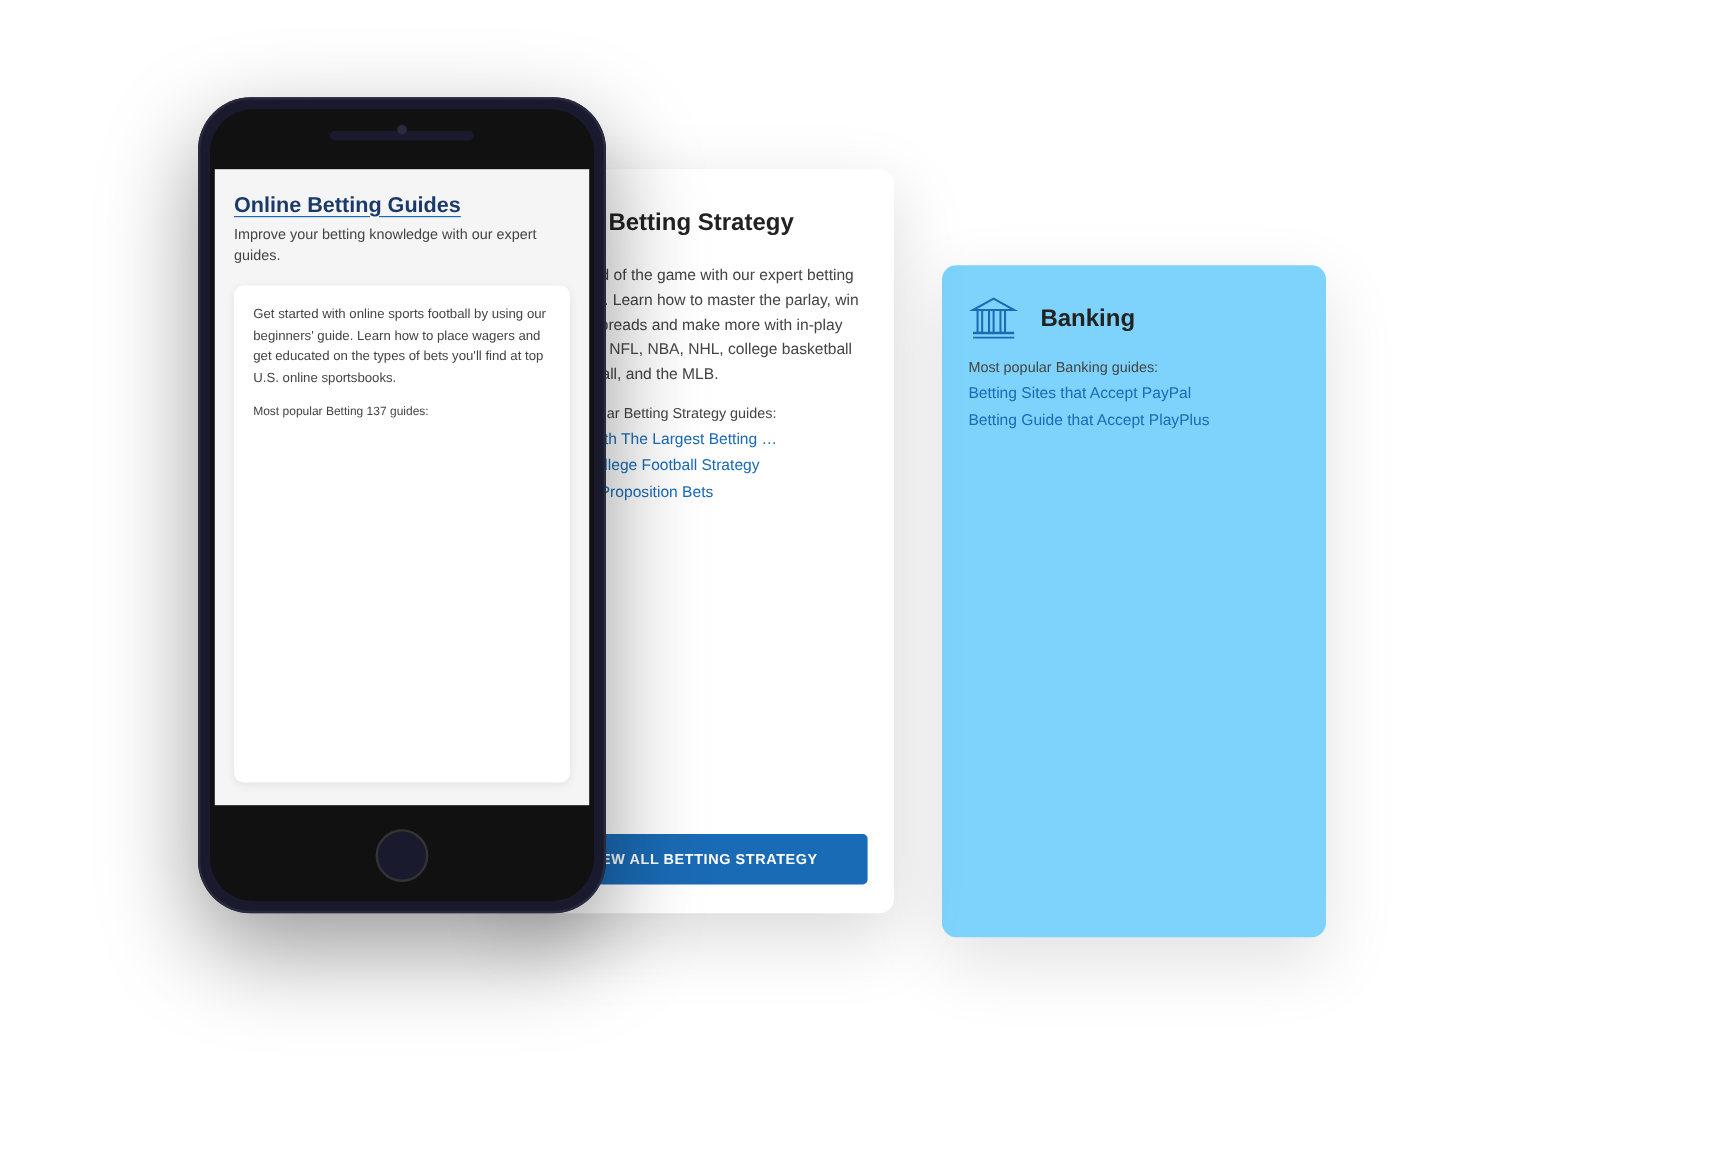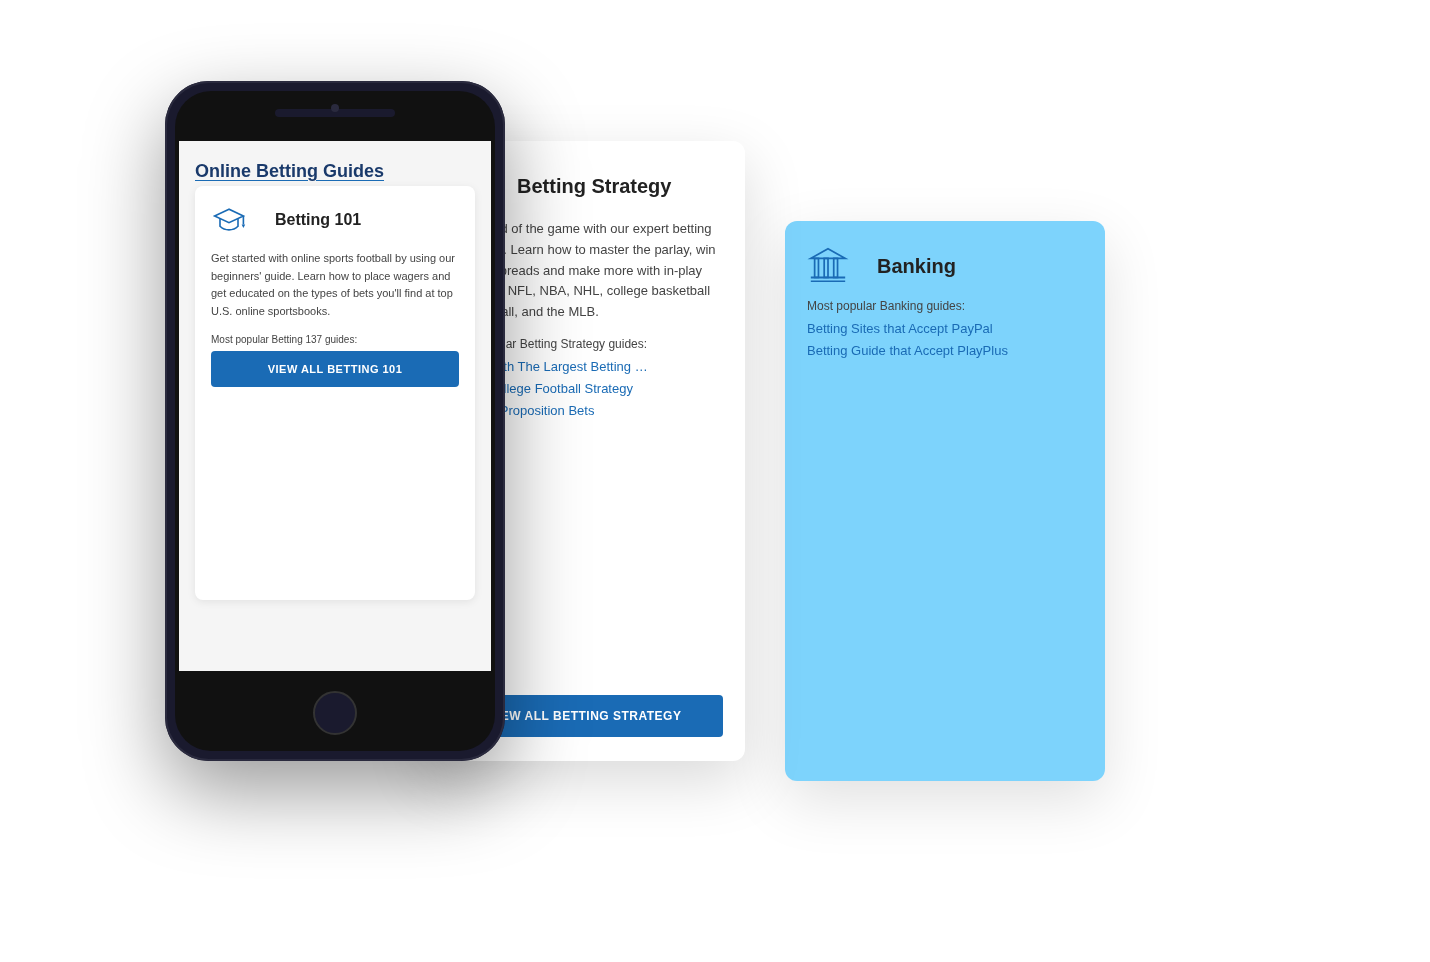--- a/index.html
+++ b/index.html
@@ -120,21 +120,21 @@
       background: white;
       border-radius: 8px;
       padding: 16px;
       box-shadow: 0 2px 8px rgba(0,0,0,0.08);
       height: calc(100% - 80px);
       overflow: hidden;
     }
     .card-header {
       display: flex;
       align-items: center;
-      gap: 28px;
+      gap: 18px;
       margin-bottom: 12px;
     }
     .card-icon {
       width: 36px;
       height: 36px;
       color: #1a6bb5;
       flex-shrink: 0;
     }
     .card-title {
       font-size: 16px;
@@ -201,35 +201,24 @@
 
 <div class="scene">
 
   <div class="phone">
     <div class="phone-inner">
       <div class="phone-notch-bar"></div>
       <div class="phone-camera"></div>
       <div class="phone-screen">
         <div class="screen-content">
           <div class="screen-title">Online Betting Guides</div>
+          <div class="screen-subtitle">Improve your betting knowledge with our expert guides.</div>
           <div class="card-inner">
-            <div class="card-header">
-              <div class="card-icon">
-                <svg viewBox="0 0 40 40" fill="none" xmlns="http://www.w3.org/2000/svg">
-                  <path d="M20 8L4 15.5L20 23L36 15.5L20 8Z" stroke="#1a6bb5" stroke-width="1.8" fill="none"></path>
-                  <path d="M10 19v8c0 0 4 4 10 4s10-4 10-4v-8" stroke="#1a6bb5" stroke-width="1.8" fill="none"></path>
-                  <line x1="36" y1="15.5" x2="36" y2="25" stroke="#1a6bb5" stroke-width="1.8"></line>
-                  <polygon points="34,25 36,29 38,25" fill="#1a6bb5"></polygon>
-                </svg>
-              </div>
-              <div class="card-title">Betting 101</div>
-            </div>
             <div class="card-desc">Get started with online sports football by using our beginners' guide. Learn how to place wagers and get educated on the types of bets you'll find at top U.S. online sportsbooks.</div>
             <div class="popular-label">Most popular Betting 137 guides:</div>
-            <div class="view-btn">VIEW ALL BETTING 101</div>
           </div>
         </div>
       </div>
       <div class="phone-home-btn"></div>
     </div>
   </div>
 
   <div class="card-middle">
     <div class="full-card">
       <div class="card-header">

